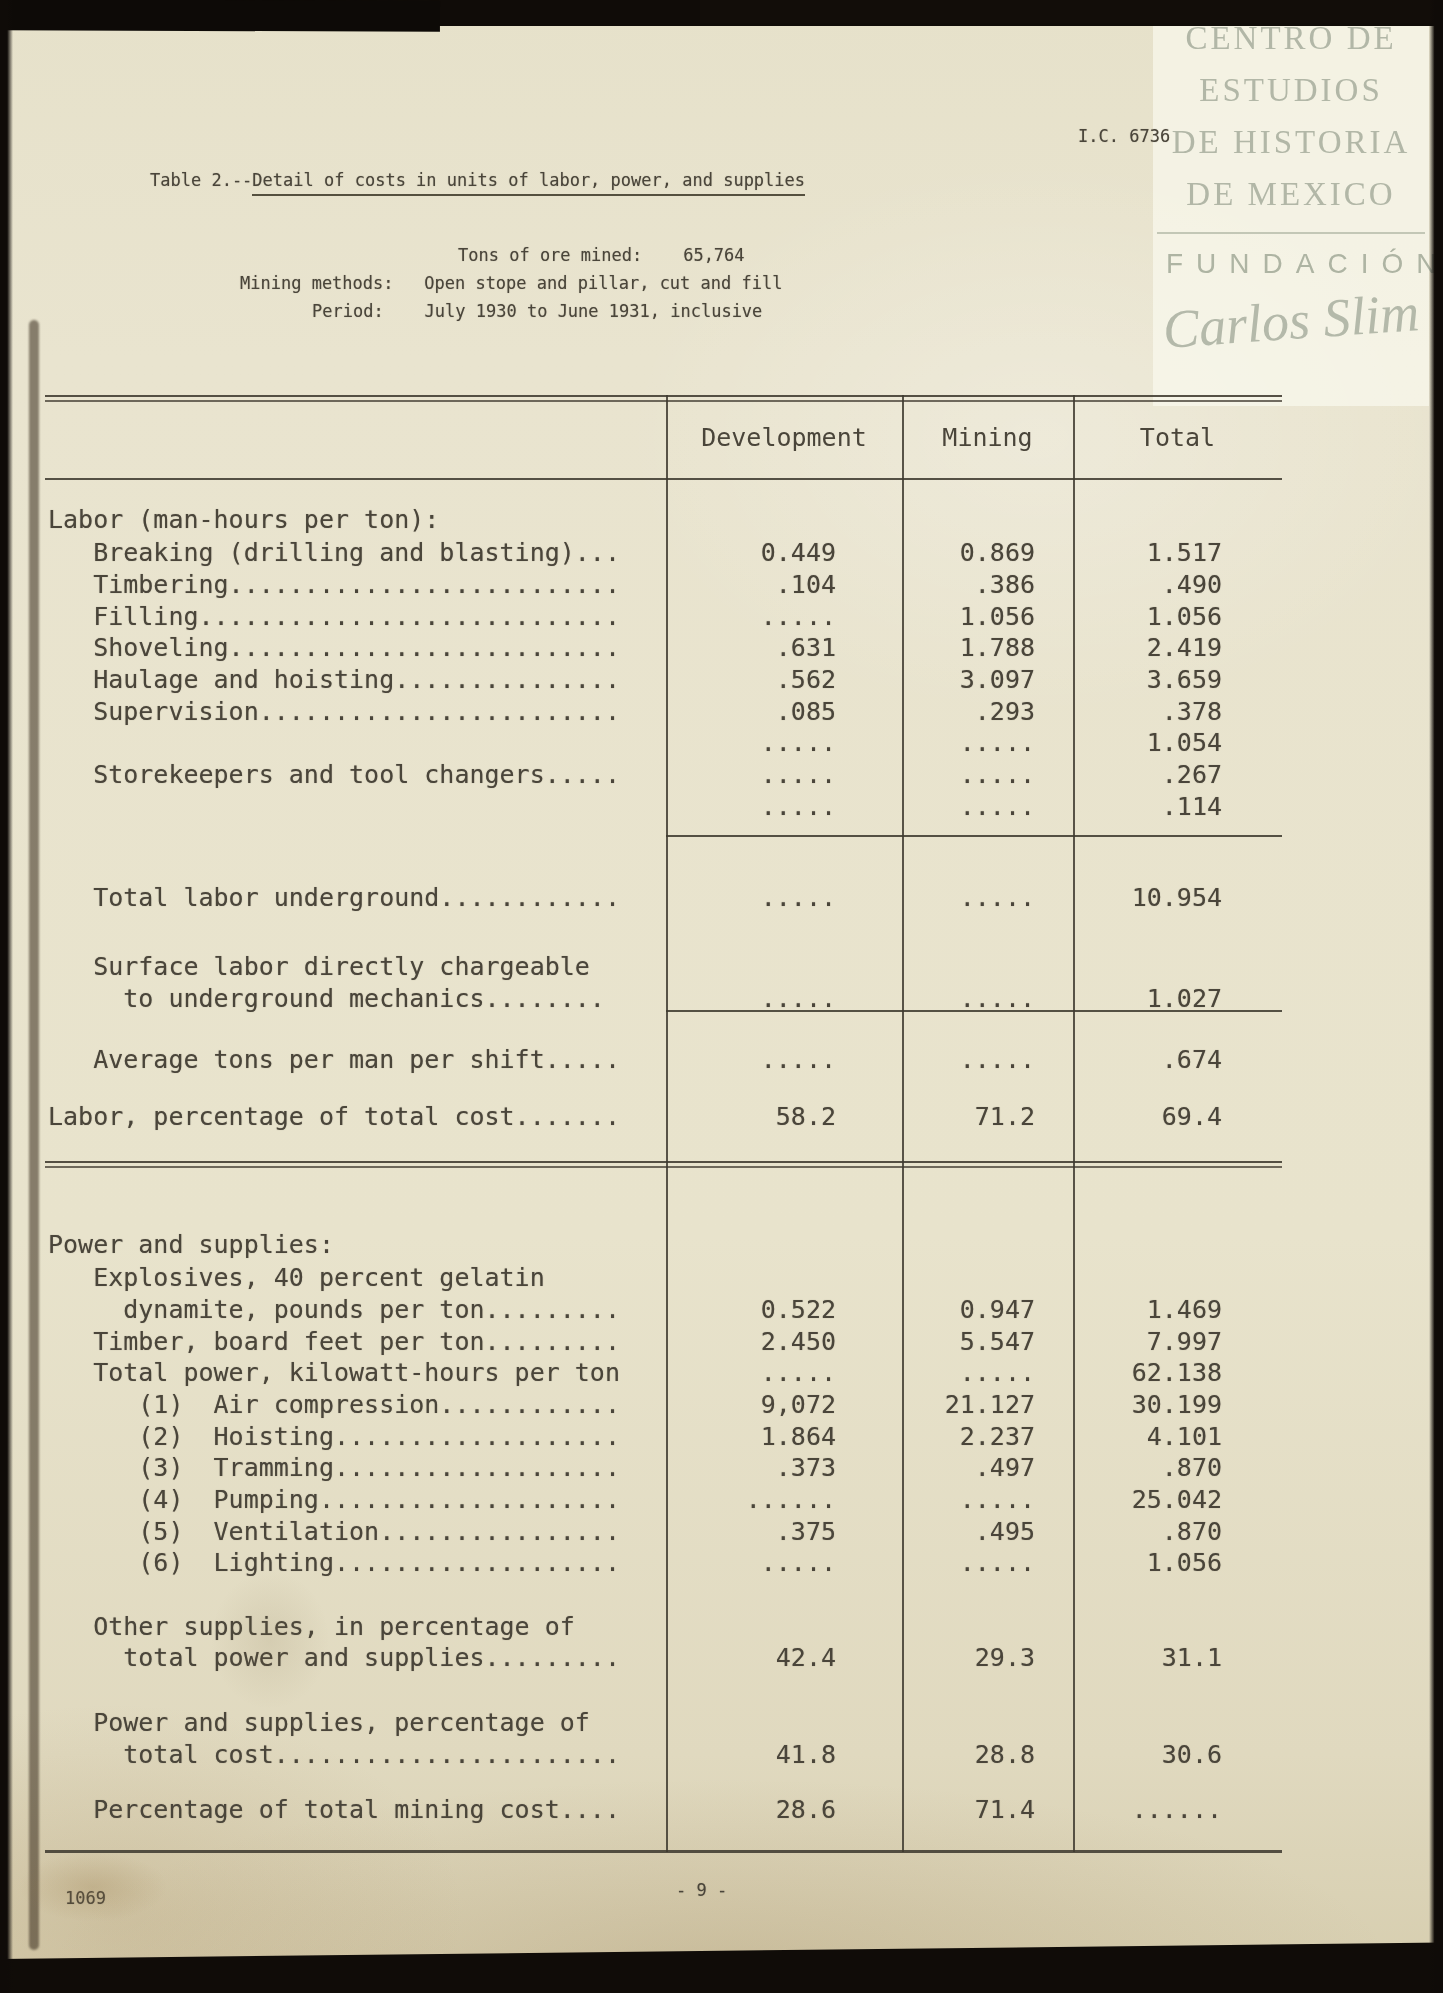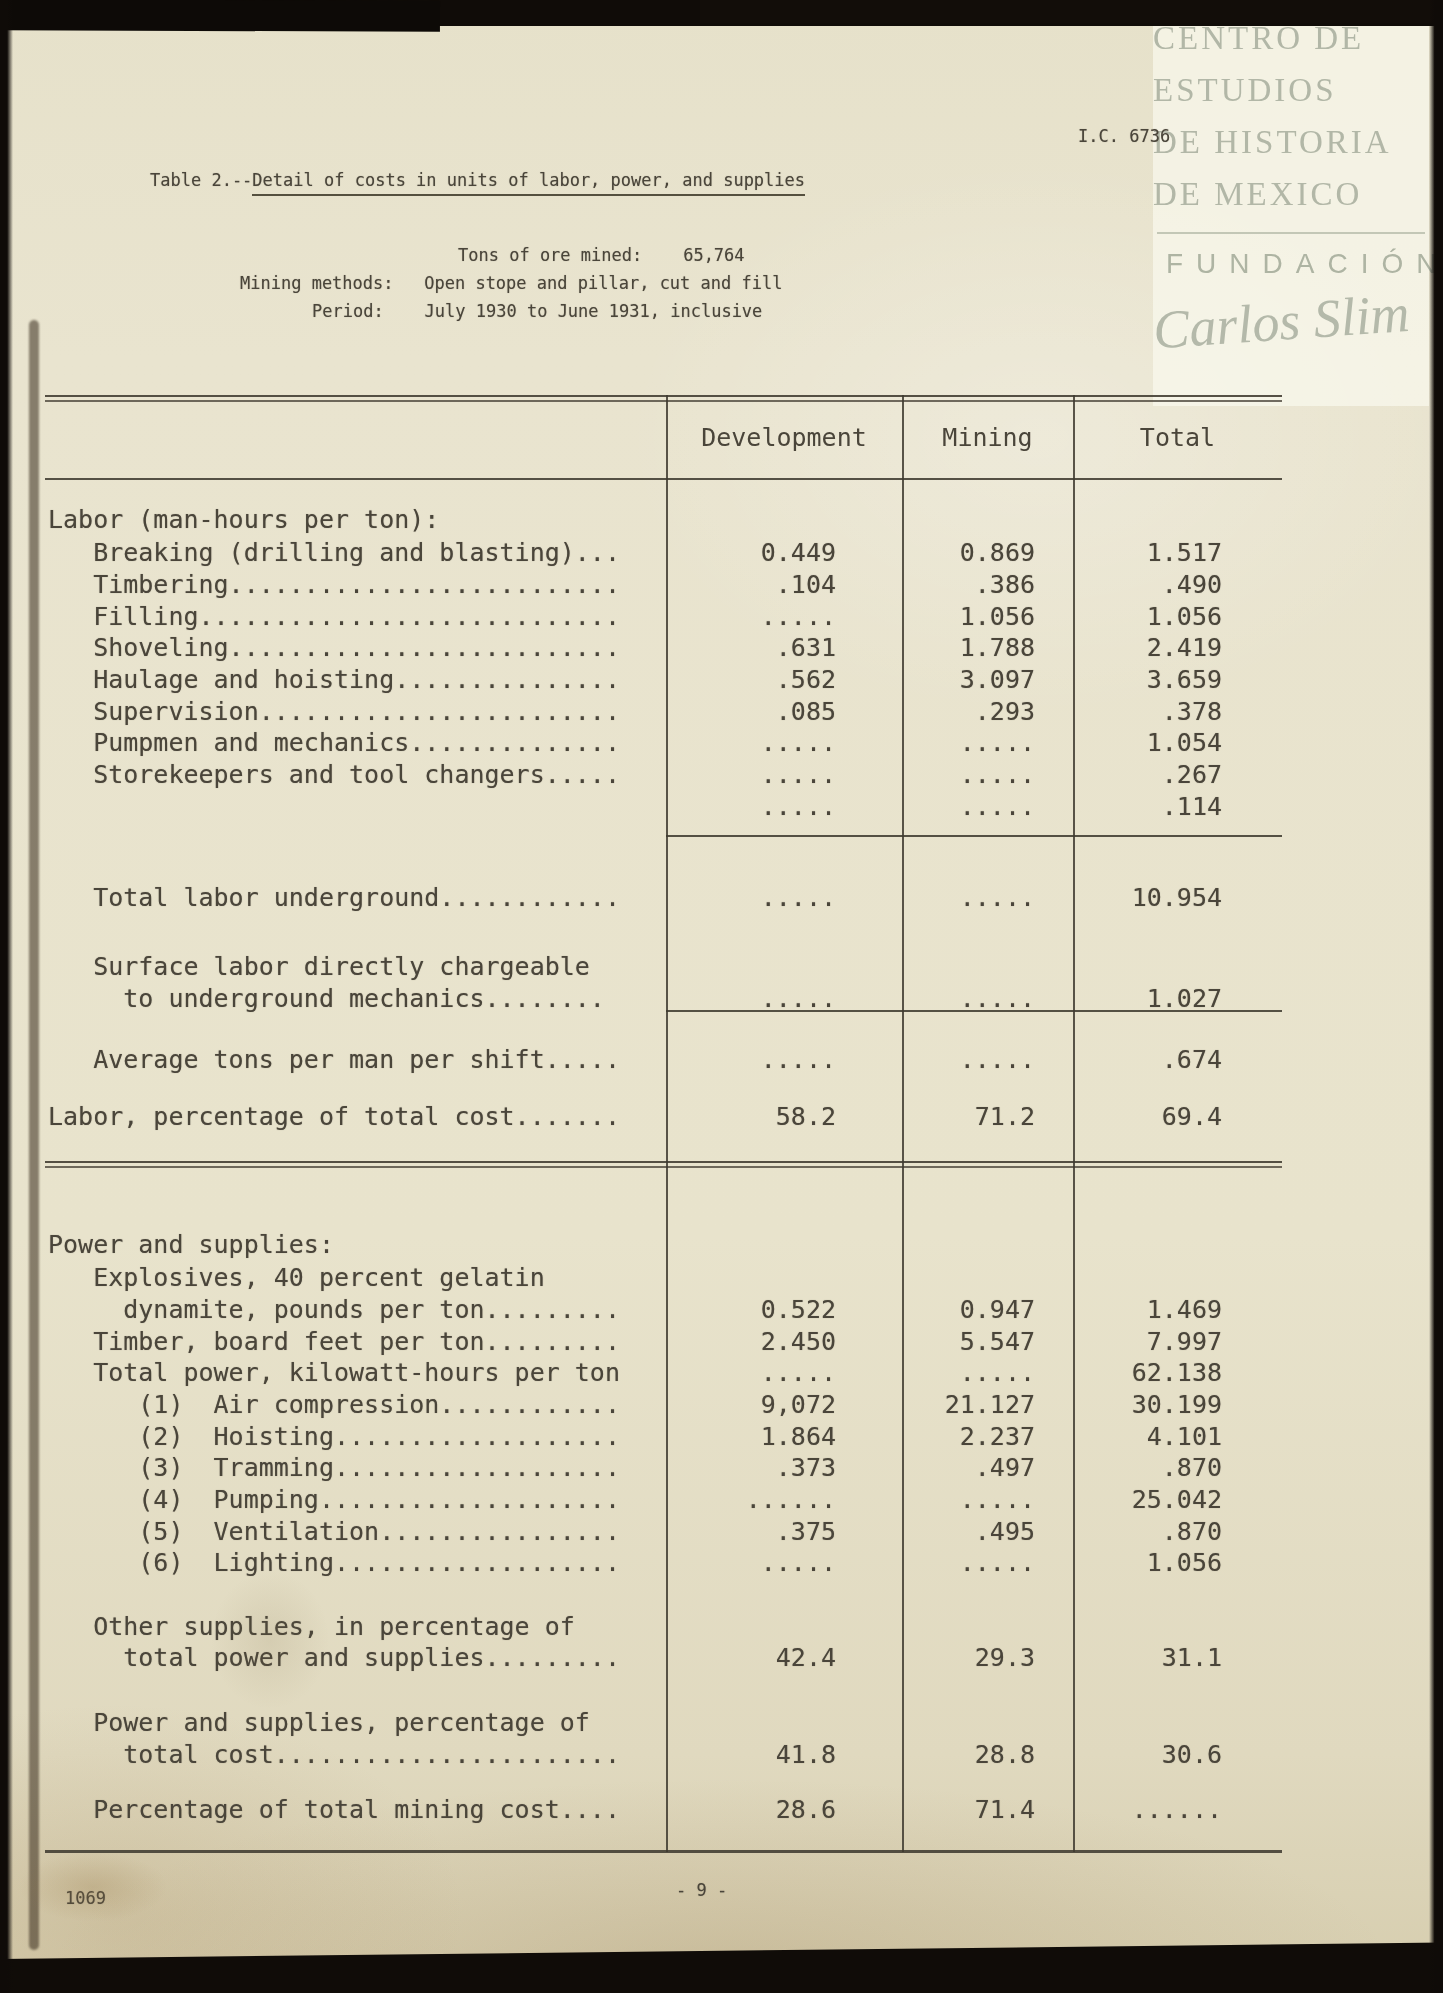--- a/index.html
+++ b/index.html
@@ -19,21 +19,21 @@
   .edge-left{top:0;left:0;width:13px;height:1993px;background:linear-gradient(90deg,#0f0b08 55%,rgba(15,11,8,0));}
   .edge-right{top:0;right:0;width:14px;height:1993px;background:linear-gradient(270deg,#0f0b08 60%,rgba(15,11,8,0));}
   .gutter-line{position:absolute;left:29px;top:320px;width:10px;height:1630px;
     background:rgba(52,40,26,0.55);filter:blur(1.2px);border-radius:5px;}
   .stain{position:absolute;border-radius:50%;pointer-events:none;}
   .stain1{left:18px;top:1852px;width:150px;height:70px;background:radial-gradient(ellipse,rgba(150,120,70,.25),transparent 70%);}
   .stain2{left:210px;top:1570px;width:120px;height:140px;background:radial-gradient(ellipse,rgba(120,100,60,.12),transparent 70%);}
 
   
   .watermark{position:absolute;left:1153px;top:0;width:276px;height:406px;
-    background:rgba(252,251,242,0.62);}
+    background:rgba(252,251,242,0.62);text-align:center;}
   .wm-line{font-family:"Liberation Serif", serif;font-size:33px;line-height:52px;
     letter-spacing:3px;color:#b2b7a7;}
   .wm-lines{padding-top:12px;}
   .wm-divider{margin:12px 4px 0 4px;border-top:2px solid #c3c7b6;}
   .wm-foundation{margin-top:14px;font-family:"Liberation Sans", sans-serif;font-size:28px;
     letter-spacing:13px;color:#aeb4a3;text-indent:13px;}
   .wm-signature{margin-top:10px;font-family:"Liberation Serif", serif;font-style:italic;
     font-size:54px;color:#b4b9aa;transform:rotate(-4deg);}
 
   
@@ -105,21 +105,21 @@
     <span class="ch ch2">Mining</span>
     <span class="ch ch3">Total</span>
 
     <div class="row" style="top:110px;"><span class="stub">Labor (man-hours per ton):</span></div>
     <div class="row" style="top:143px;"><span class="stub">   Breaking (drilling and blasting)...</span><span class="cv c1">0.449</span><span class="cv c2">0.869</span><span class="cv c3">1.517</span></div>
     <div class="row" style="top:175px;"><span class="stub">   Timbering..........................</span><span class="cv c1">.104</span><span class="cv c2">.386</span><span class="cv c3">.490</span></div>
     <div class="row" style="top:207px;"><span class="stub">   Filling............................</span><span class="cv c1">.....</span><span class="cv c2">1.056</span><span class="cv c3">1.056</span></div>
     <div class="row" style="top:238px;"><span class="stub">   Shoveling..........................</span><span class="cv c1">.631</span><span class="cv c2">1.788</span><span class="cv c3">2.419</span></div>
     <div class="row" style="top:270px;"><span class="stub">   Haulage and hoisting...............</span><span class="cv c1">.562</span><span class="cv c2">3.097</span><span class="cv c3">3.659</span></div>
     <div class="row" style="top:302px;"><span class="stub">   Supervision........................</span><span class="cv c1">.085</span><span class="cv c2">.293</span><span class="cv c3">.378</span></div>
-    <div class="row" style="top:333px;"><span class="stub">   Pumpmen and mechanics..............</span><span class="cv c1">.....</span><span class="cv c2">.....</span><span class="cv c3">1.054</span></div>
+    <div class="row" style="top:333px;"><span class="cv c1">.....</span><span class="cv c2">.....</span><span class="cv c3">1.054</span></div>
     <div class="row" style="top:365px;"><span class="stub">   Storekeepers and tool changers.....</span><span class="cv c1">.....</span><span class="cv c2">.....</span><span class="cv c3">.267</span></div>
     <div class="row" style="top:397px;"><span class="cv c1">.....</span><span class="cv c2">.....</span><span class="cv c3">.114</span></div>
     <div class="row" style="top:488px;"><span class="stub">   Total labor underground............</span><span class="cv c1">.....</span><span class="cv c2">.....</span><span class="cv c3">10.954</span></div>
     <div class="row" style="top:557px;"><span class="stub">   Surface labor directly chargeable</span></div>
     <div class="row" style="top:589px;"><span class="stub">     to underground mechanics........</span><span class="cv c1">.....</span><span class="cv c2">.....</span><span class="cv c3">1.027</span></div>
     <div class="row" style="top:650px;"><span class="stub">   Average tons per man per shift.....</span><span class="cv c1">.....</span><span class="cv c2">.....</span><span class="cv c3">.674</span></div>
     <div class="row" style="top:707px;"><span class="stub">Labor, percentage of total cost.......</span><span class="cv c1">58.2</span><span class="cv c2">71.2</span><span class="cv c3">69.4</span></div>
     <div class="row" style="top:835px;"><span class="stub">Power and supplies:</span></div>
     <div class="row" style="top:868px;"><span class="stub">   Explosives, 40 percent gelatin</span></div>
     <div class="row" style="top:900px;"><span class="stub">     dynamite, pounds per ton.........</span><span class="cv c1">0.522</span><span class="cv c2">0.947</span><span class="cv c3">1.469</span></div>

